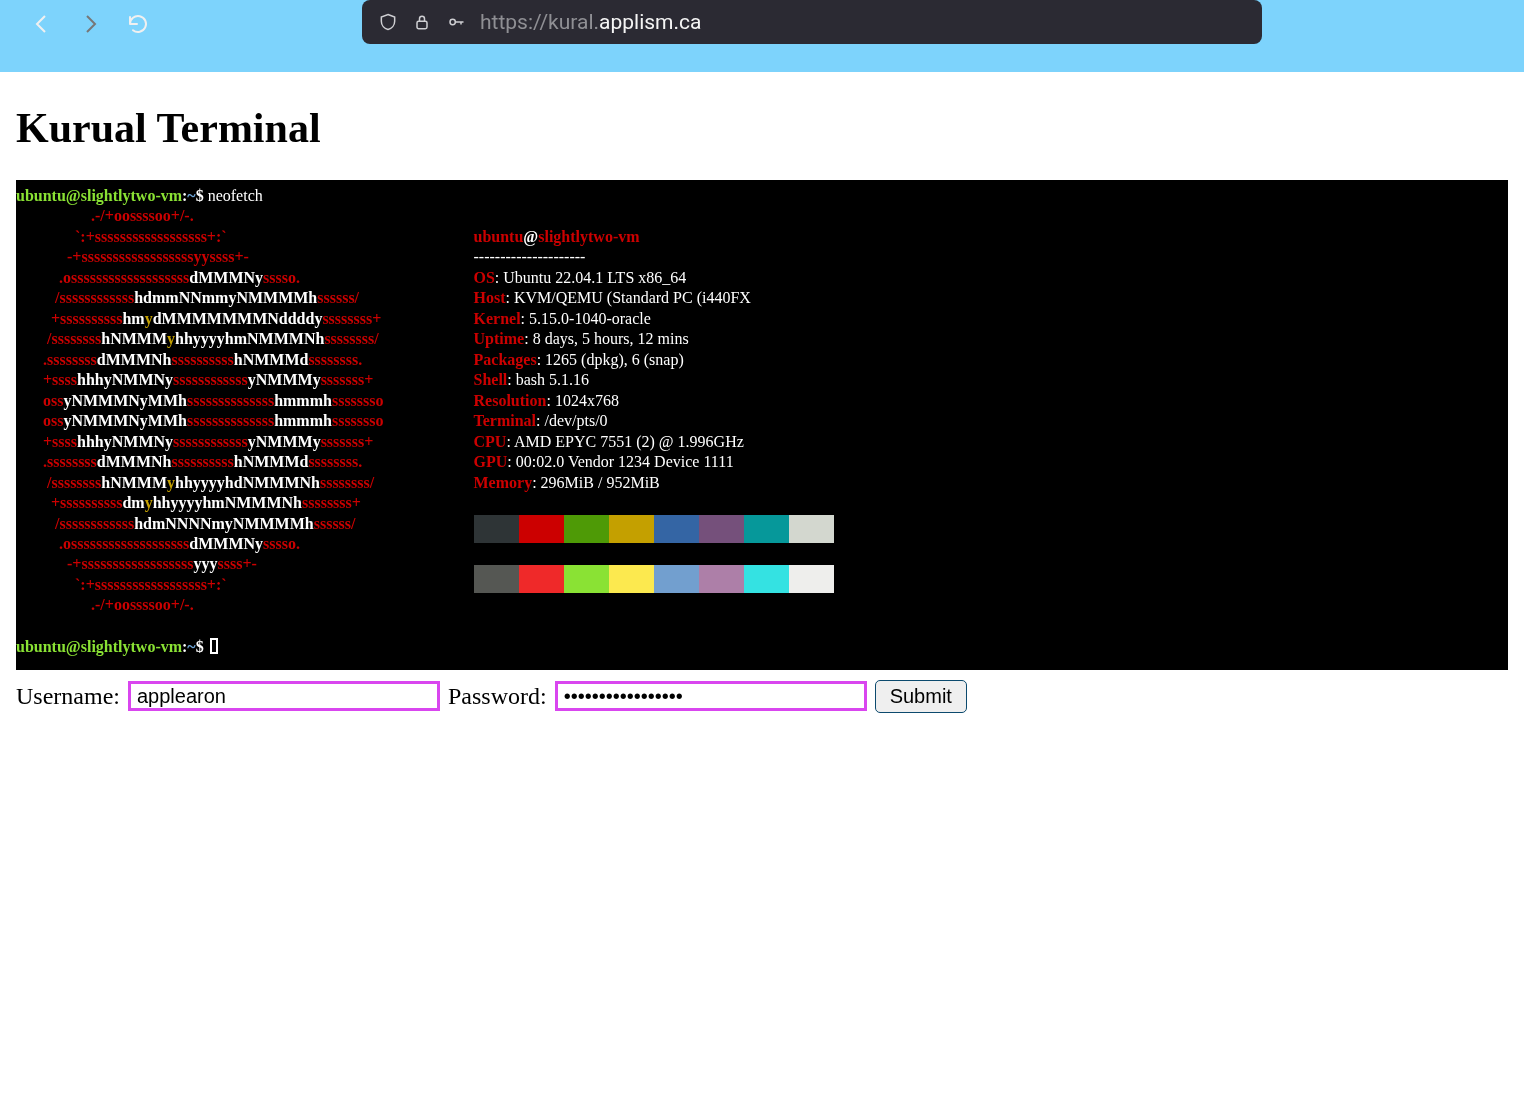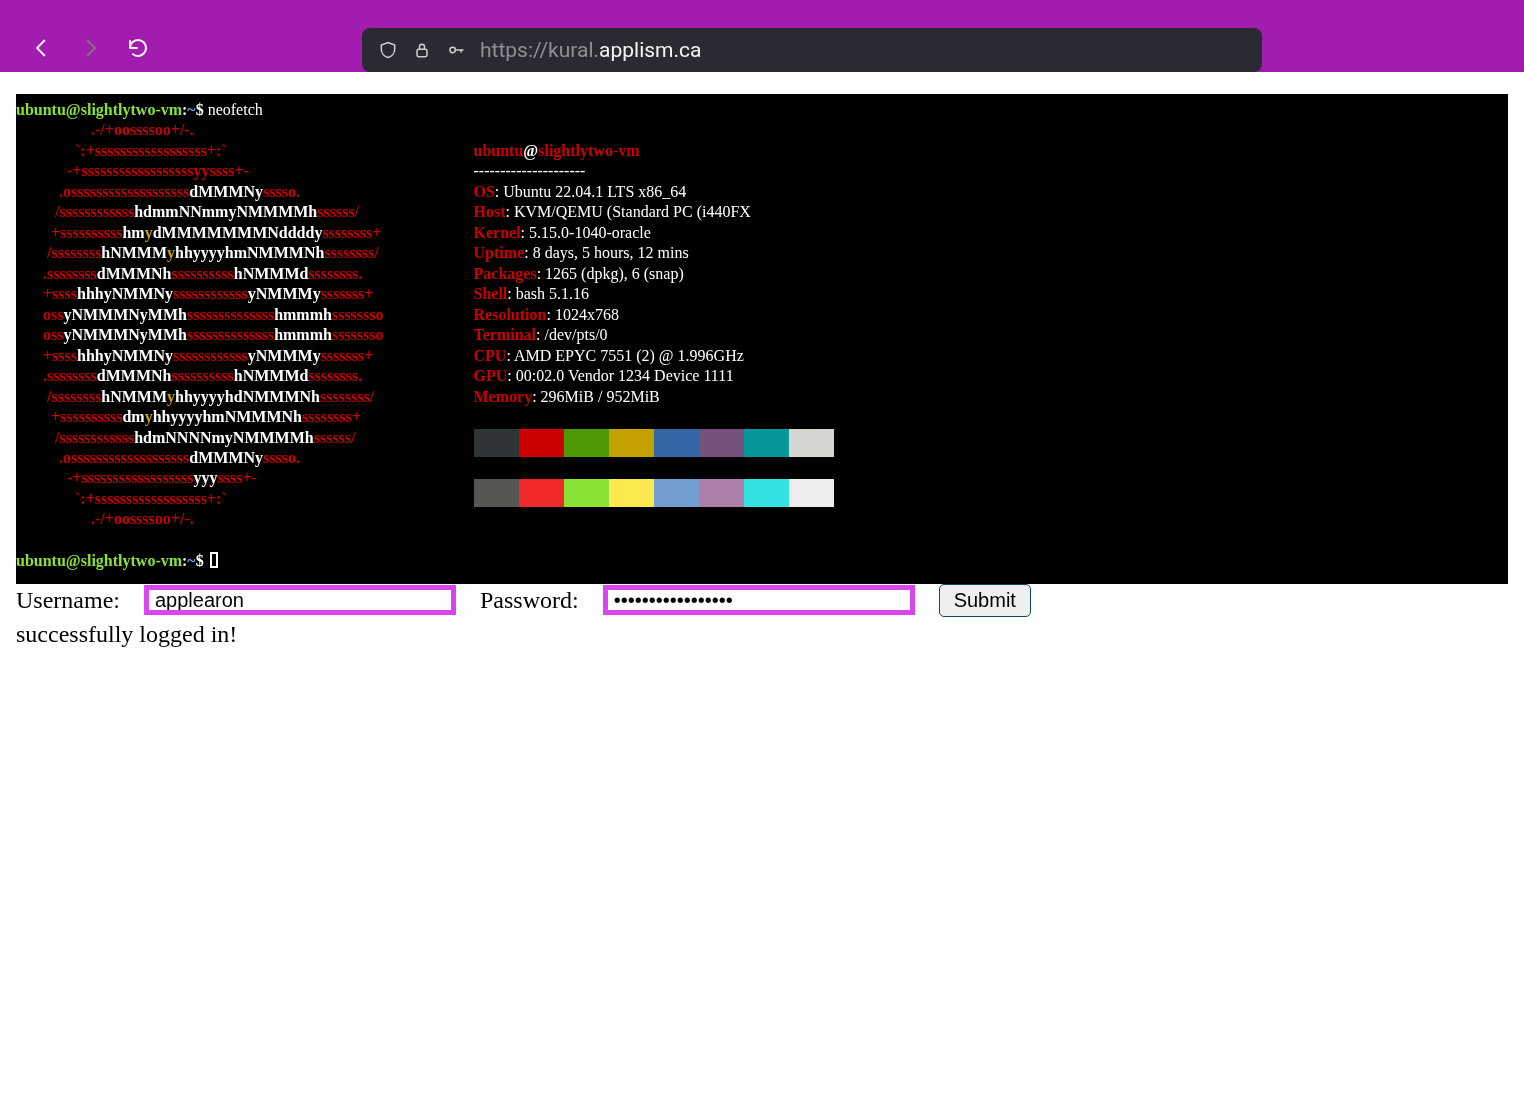--- a/index.html
+++ b/index.html
@@ -1,23 +1,23 @@
 <!DOCTYPE html>
 <html><head>
 <meta charset="utf-8">
 <style>
   * { margin: 0; padding: 0; box-sizing: border-box; }
   html, body { width: 100%; height: 100%; font-family: -apple-system, "Segoe UI", Roboto, sans-serif; }
 
   
   .browser-bar {
-    background: #a21caf;
+    background: #7dd3fc;
     height: 72px;
     display: flex;
-    align-items: flex-end;
+    align-items: flex-start;
     padding: 0 18px;
     gap: 0;
   }
   .nav-btn {
     width: 48px; height: 48px;
     display: flex; align-items: center; justify-content: center;
     border-radius: 6px;
     color: #f0f0f0;
   }
   .nav-btn.disabled { color: #777; }
@@ -86,33 +86,34 @@
   .nf-title .at { color: #fff; font-weight: bold; }
   .nf-sep { color: #fff; }
   .kv .k { color: #cc0000; font-weight: bold; }
   .kv .v { color: #fff; }
 
   .swatches { display:flex; margin-top: 22px; }
   .swatch { width: 45px; height: 28px; }
 
   
   .login-row {
+    margin-top: 10px;
     font-family: Georgia, "Times New Roman", serif;
     font-size: 24px;
     display: flex;
     align-items: center;
-    gap: 24px;
+    gap: 8px;
     flex-wrap: wrap;
   }
   .login-row label { color: #000; }
   .login-row input[type=text], .login-row input[type=password] {
     font-family: Arial, sans-serif;
     font-size: 20px;
     padding: 3px 6px;
-    border: 5px solid #d946ef;
+    border: 3px solid #d946ef;
     background: #fff;
     height: 30px;
     width: 312px;
   }
   .login-row button {
     font-family: Arial, sans-serif;
     font-size: 20px;
     padding: 4px 14px;
     border: 1px solid #0c4a6e;
     border-radius: 5px;
@@ -160,20 +161,21 @@
       <svg viewBox="0 0 24 24">
           <circle cx="8" cy="12" r="3.2"></circle>
           <path d="M11 12 H21 M18 12 V15"></path>
         </svg>
     </span>
     <span class="url-text"><span>https://kural.</span><span class="domain">applism.ca</span></span>
   </div>
 </div>
 
 <div class="page">
+  <h1 class="page-title">Kurual Terminal</h1>
 
   <div class="terminal"><span class="prompt-user">ubuntu@slightlytwo-vm</span><span class="prompt-colon">:</span><span class="prompt-path">~</span><span class="prompt-dollar">$ </span><span class="cmd">neofetch</span>
 <div class="neofetch"><div class="ascii">             .-/+oossssoo+/-.
          `:+ssssssssssssssssss+:`
        -+ssssssssssssssssssyyssss+-
      .osssssssssssssssssss<span class="w">dMMMNy</span>sssso.
     /ssssssssssss<span class="w">hdmmNNmmyNMMMMh</span>ssssss/
    +ssssssssss<span class="w">hm</span><span class="y">y</span><span class="w">dMMMMMMMNddddy</span>ssssssss+
   /ssssssss<span class="w">hNMMM</span><span class="y">y</span><span class="w">hhyyyyhmNMMMNh</span>ssssssss/
  .ssssssss<span class="w">dMMMNh</span>ssssssssss<span class="w">hNMMMd</span>ssssssss.
@@ -206,14 +208,13 @@
 <span class="prompt-user">ubuntu@slightlytwo-vm</span><span class="prompt-colon">:</span><span class="prompt-path">~</span><span class="prompt-dollar">$ </span><span class="cursor"></span>
 </div>
 
   <div class="login-row">
     <label>Username:</label>
     <input type="text" value="applearon" style="">
     <label>Password:</label>
     <input type="password" value="•••••••••••••••••" style="">
     <button>Submit</button>
   </div>
-  <div class="status-msg">successfully logged in!</div>
 </div>
 
 </body></html>

